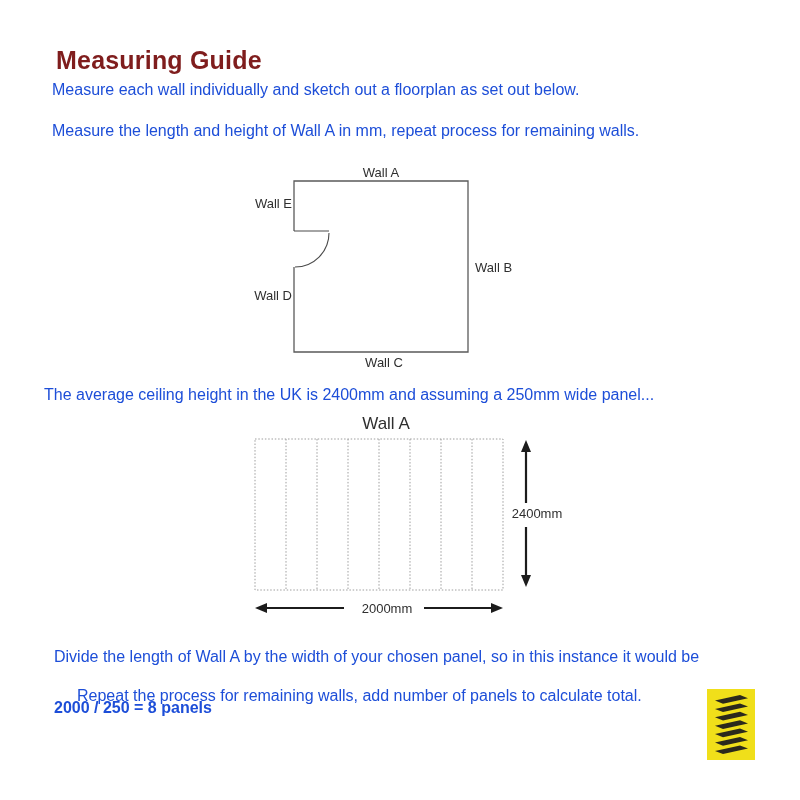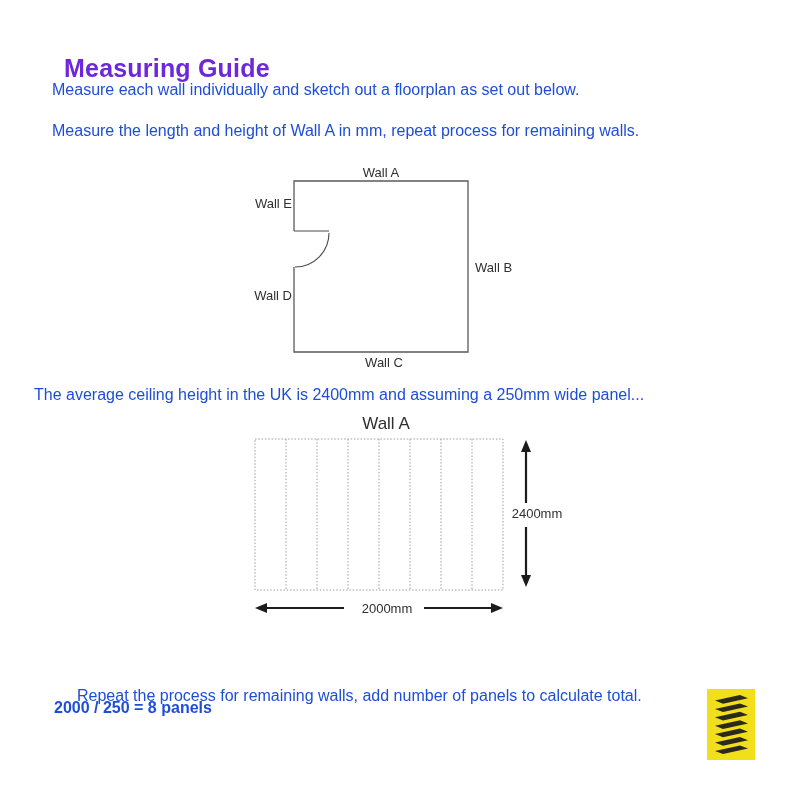--- a/index.html
+++ b/index.html
@@ -10,34 +10,34 @@
     background: #ffffff;
     font-family: "Liberation Sans", sans-serif;
     color: #2F2F2F;
     overflow: hidden;
   }
   .abs { position: absolute; }
   .page-title {
     left: 48px; top: 38px;
     font-size: 25px;
     font-weight: bold;
-    color: #6d28d9;
+    color: #7f1d1d;
     letter-spacing: 0.2px;
-    margin: 16px;
+    margin: 8px;
   }
   .body-text {
     font-size: 16px;
     line-height: 19px;
     margin: 0;
     white-space: nowrap;
     color: #1d4ed8;
   }
   .p-intro   { left: 52px; top: 80px; }
   .p-measure { left: 52px; top: 121px; text-align: center; }
-  .p-ceiling { left: 34px; top: 385px; }
+  .p-ceiling { left: 44px; top: 385px; }
   .p-divide  { left: 54px; top: 647px; }
   .p-formula { left: 54px; top: 698px; font-weight: bold; text-align: right; }
   .p-repeat  { left: 52px; top: 686px; margin-left: 25px; }
 
   svg { display: block; }
   svg text {
     font-family: "Liberation Sans", sans-serif;
     fill: #2F2F2F;
   }
   .floorplan-svg { left: 230px; top: 158px; }
@@ -97,20 +97,21 @@
     <line class="arrow-shaft" x1="286" y1="119" x2="286" y2="169"></line>
     <polygon class="arrow-head" points="286,179 281,167 291,167"></polygon>
 
     <polygon class="arrow-head" points="15,200 27,195 27,205"></polygon>
     <line class="arrow-shaft" x1="25" y1="200" x2="104" y2="200"></line>
     <text class="dim-label" x="147" y="205" text-anchor="middle">2000mm</text>
     <line class="arrow-shaft" x1="184" y1="200" x2="253" y2="200"></line>
     <polygon class="arrow-head" points="263,200 251,195 251,205"></polygon>
   </svg>
 
+  <p class="abs body-text p-divide">Divide the length of Wall A by the width of your chosen panel, so in this instance it would be</p>
   <p class="abs body-text p-formula">2000 / 250 = 8 panels</p>
   <p class="abs body-text p-repeat">Repeat the process for remaining walls, add number of panels to calculate total.</p>
 
   <svg class="abs logo-svg" width="48" height="71" viewBox="0 0 48 71">
     <rect x="0" y="0" width="48" height="71" fill="#F0DF1A"></rect>
     <g id="logo-slabs">
         <polygon points="8,11.5 33,6 41,9.2 16,14.7" fill="#2B291C"></polygon>
         <polygon points="8,19.9 33,14.4 41,17.6 16,23.1" fill="#2B291C"></polygon>
         <polygon points="8,28.3 33,22.8 41,26 16,31.5" fill="#2B291C"></polygon>
         <polygon points="8,36.7 33,31.200000000000003 41,34.400000000000006 16,39.900000000000006" fill="#2B291C"></polygon>

